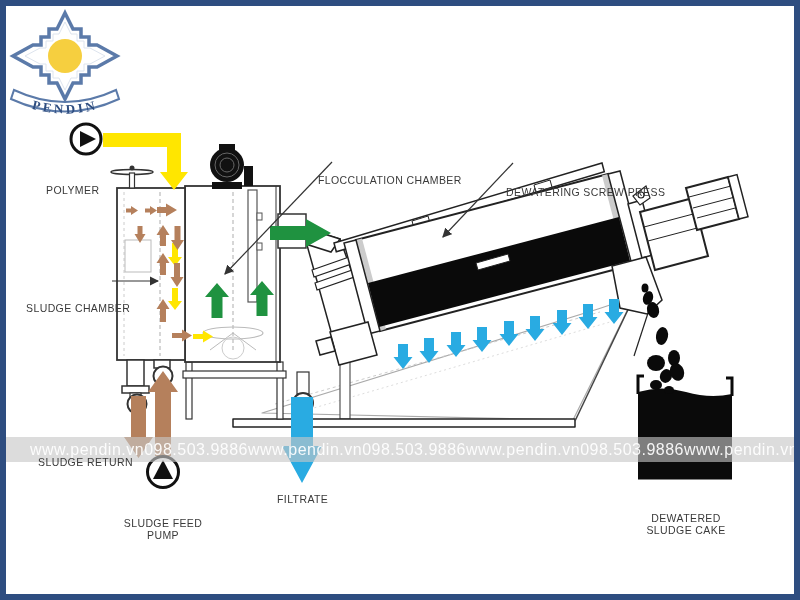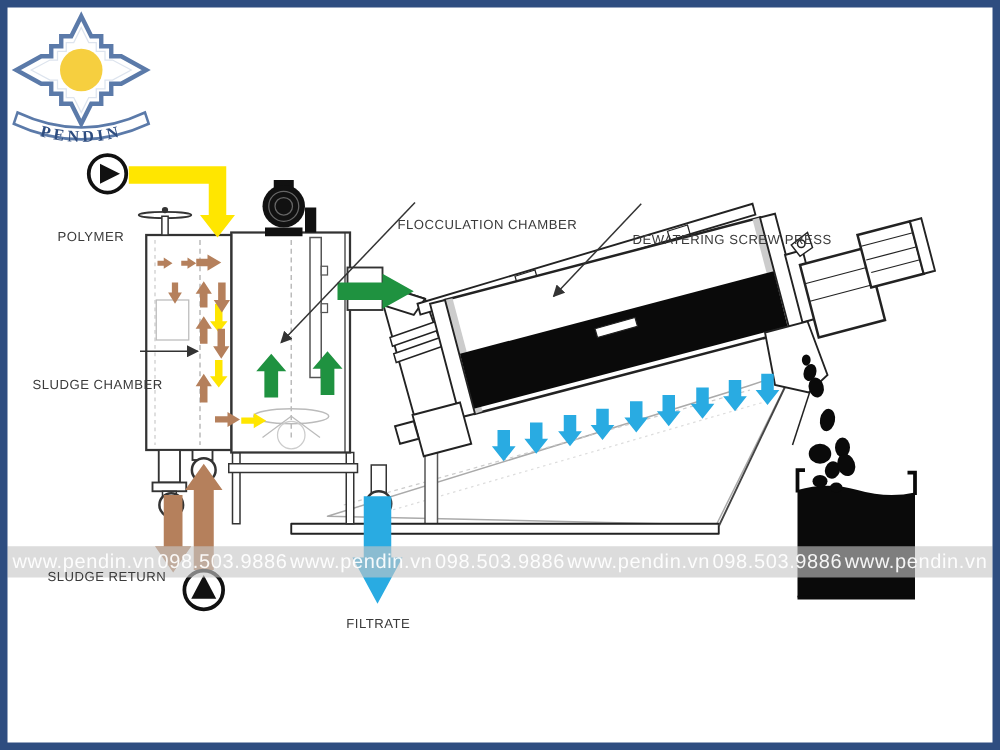--- a/index.html
+++ b/index.html
@@ -5,21 +5,21 @@
   html,body{margin:0;padding:0;background:#e8e8e8;}
   .stage{position:relative;width:800px;height:600px;background:#fff;overflow:hidden;
          font-family:"Liberation Sans", sans-serif;}
   .frame{position:absolute;inset:0;border:6px solid #2e4d80;pointer-events:none;z-index:9;}
   svg.art{position:absolute;left:0;top:0;z-index:1;}
   .lbl{position:absolute;color:#3a3a3a;font-size:10.5px;letter-spacing:.4px;line-height:12px;
        white-space:nowrap;z-index:6;margin-top:28px;}
   .lbl.wrap{white-space:normal;text-align:center;}
   .watermark{position:absolute;left:6px;right:6px;top:437px;height:25px;
              background:rgba(198,198,198,.62);display:flex;align-items:center;
-             justify-content:space-between;padding:0 4px;z-index:5;}
+             justify-content:space-between;padding:0 24px;z-index:5;}
   .watermark span{color:rgba(255,255,255,.92);font-size:16px;letter-spacing:.5px;}
 </style>
 </head>
 <body>
 
 <div class="stage">
 
   <svg class="art" width="800" height="600" viewBox="0 0 800 600">
     <defs>
       <marker id="ah" markerWidth="8" markerHeight="8" refX="7" refY="4" orient="auto">
@@ -215,21 +215,23 @@
       <line x1="332" y1="162" x2="225" y2="274" marker-end="url(#ah)"></line>
       <line x1="513" y1="163" x2="443" y2="237" marker-end="url(#ah)"></line>
     </g>
   </svg>
 
   <div class="lbl" style="left:46px;top:156px;width:80px;text-align:left">POLYMER</div>
   <div class="lbl" style="left:26px;top:274px">SLUDGE CHAMBER</div>
   <div class="lbl" style="left:318px;top:146px">FLOCCULATION CHAMBER</div>
   <div class="lbl" style="left:506px;top:158px">DEWATERING SCREW PRESS</div>
   <div class="lbl" style="left:38px;top:428px">SLUDGE RETURN</div>
+  <div class="lbl wrap" style="left:118px;top:489px;width:90px">SLUDGE FEED PUMP</div>
   <div class="lbl" style="left:277px;top:465px">FILTRATE</div>
+  <div class="lbl wrap" style="left:631px;top:484px;width:110px">DEWATERED SLUDGE CAKE</div>
 
   <div class="watermark">
     <span>www.pendin.vn</span>
     <span>098.503.9886</span>
     <span>www.pendin.vn</span>
     <span>098.503.9886</span>
     <span>www.pendin.vn</span>
     <span>098.503.9886</span>
     <span>www.pendin.vn</span>
   </div>

